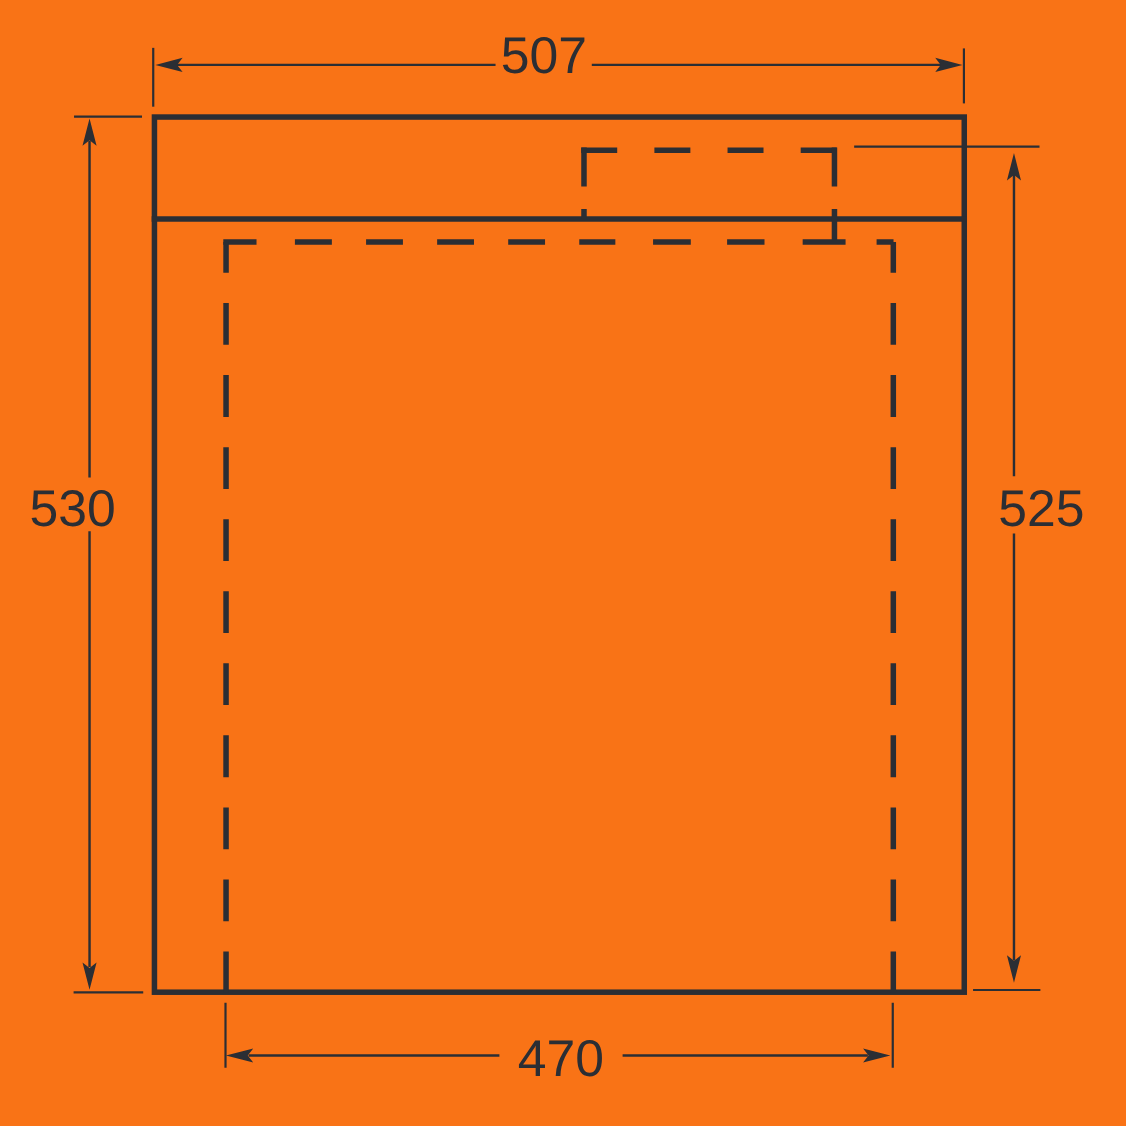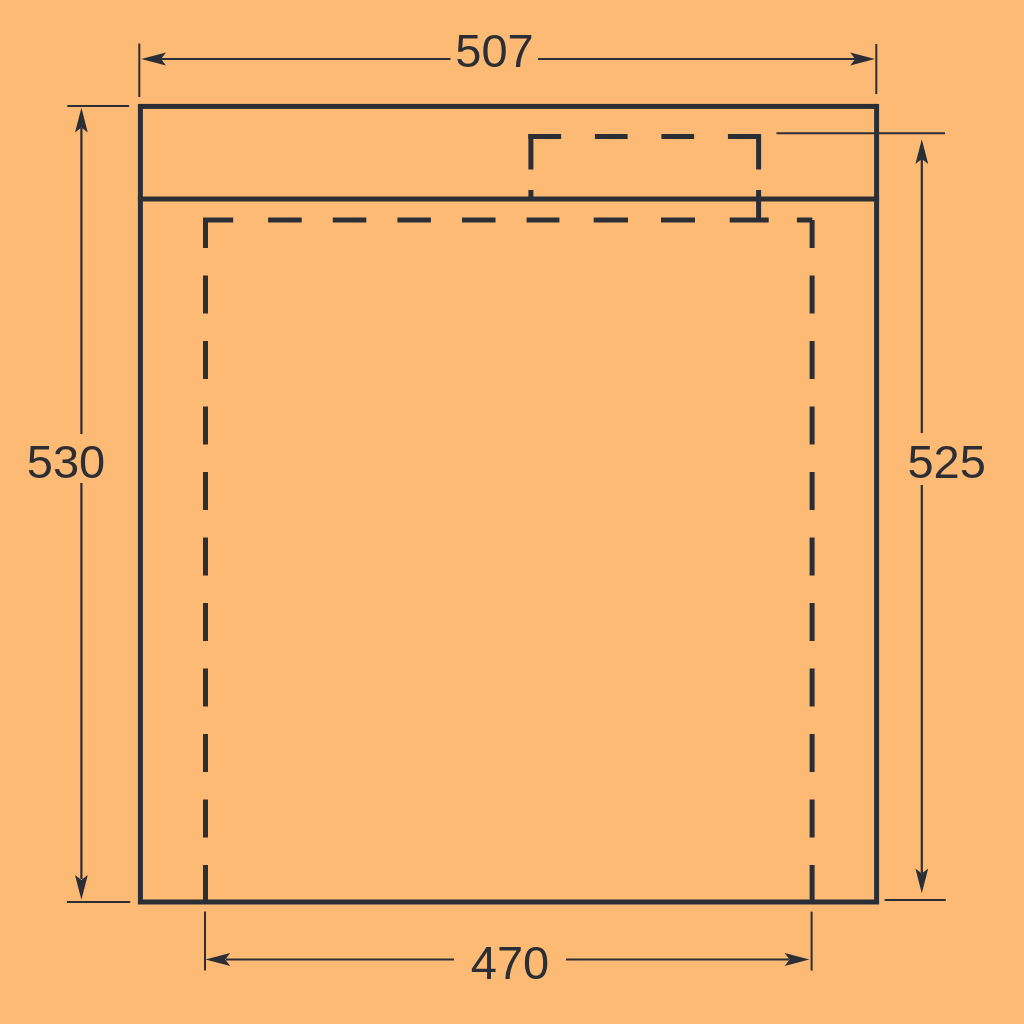--- a/index.html
+++ b/index.html
@@ -1,16 +1,16 @@
 <!DOCTYPE html>
 <html><head>
 <meta charset="utf-8">
 <style>
   html,body{margin:0;padding:0;background:#ffffff;}
-  .page{width:1024px;height:1024px;position:relative;background:#fdba74;overflow:hidden;}
+  .page{width:1024px;height:1024px;position:relative;background:#f97316;overflow:hidden;}
   svg{display:block;}
   text{font-family:"Liberation Sans",sans-serif;fill:#2b2e34;}
 </style>
 </head>
 <body>
 
 <div class="page">
 <svg width="1024" height="1024" viewBox="0 0 1024 1024">
 
   <rect x="140.4" y="106.4" width="736.2" height="795.6" fill="none" stroke="#2b2e34" stroke-width="5"></rect>

